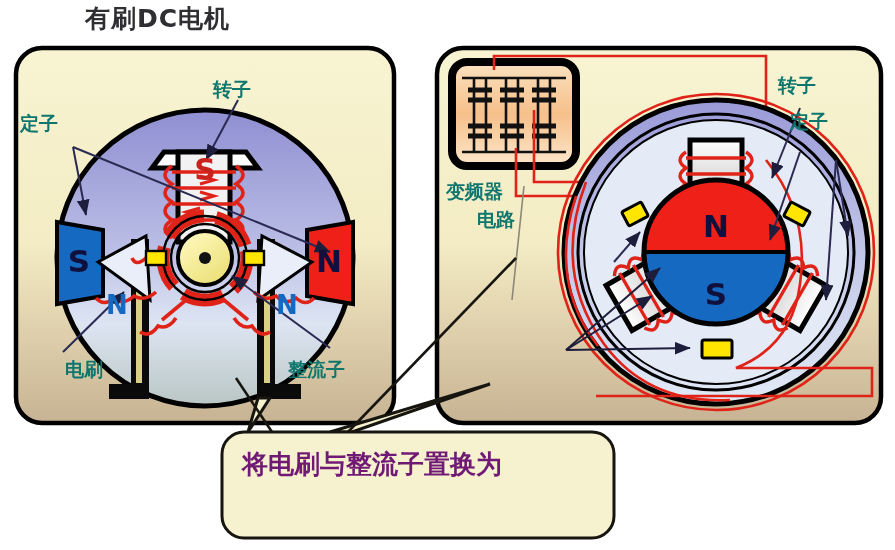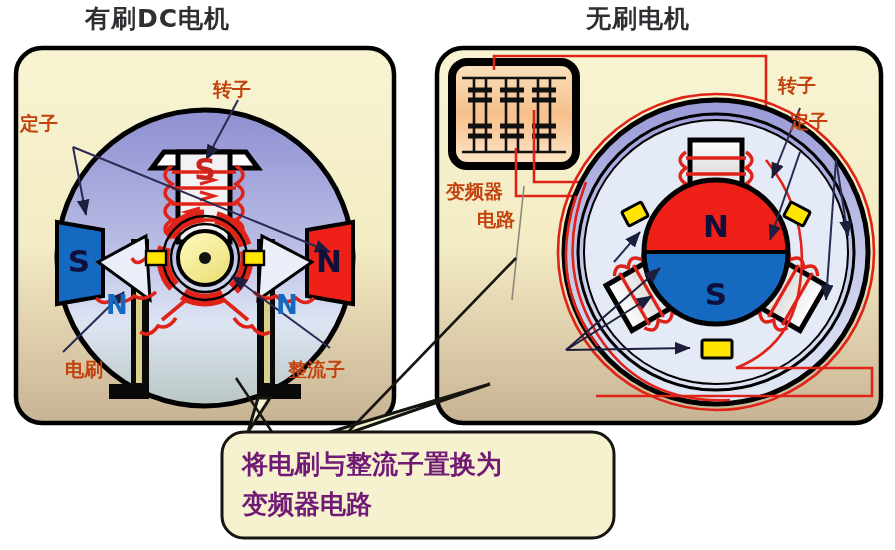--- a/index.html
+++ b/index.html
@@ -9,21 +9,21 @@
   svg.canvas{position:absolute;left:0;top:0;width:895px;height:550px;}
 
   .title{
     position:absolute;font-size:25px;font-weight:bold;color:#2f2f33;
     letter-spacing:1px;white-space:nowrap;
   }
   #title-left{left:85px;top:2px;}
   #title-right{left:586px;top:2px;}
 
   .lbl{
-    position:absolute;font-size:19px;font-weight:bold;color:#c2410c;
+    position:absolute;font-size:19px;font-weight:bold;color:#0f766e;
     white-space:nowrap;line-height:1.18;
   }
   .lbl.faded{color:#9c968a;}
   .callout-text{
     position:absolute;font-size:26px;font-weight:bold;color:#701a75;
     line-height:1.26;white-space:nowrap;
   }
   .pole{
     position:absolute;font-weight:bold;color:#10103c;
     display:flex;align-items:center;justify-content:center;
@@ -250,21 +250,20 @@
   <g>
     <path d="M248,432 L270,398 L258,398 z" fill="#f6f1cf" stroke="#171510" stroke-width="3"></path>
     <path d="M330,432 L490,384 L352,432 z" fill="#f6f1cf" stroke="#171510" stroke-width="3"></path>
     <line x1="236" y1="378" x2="272" y2="432" stroke="#171510" stroke-width="2.6"></line>
     <line x1="516" y1="258" x2="348" y2="432" stroke="#171510" stroke-width="2.6"></line>
   </g>
   <rect x="222" y="432" width="392" height="106" rx="22" ry="22" fill="#f6f1cf" stroke="#171510" stroke-width="3"></rect>
 </svg>
 
 <div class="title" id="title-left">有刷DC电机</div>
-<div class="title" id="title-right">无刷电机</div>
 
 <div class="lbl" style="left:213px;top:78px;">转子</div>
 <div class="lbl" style="left:20px;top:112px;">定子</div>
 <div class="lbl" style="left:20px;top:358px;padding-left:45px;">电刷</div>
 <div class="lbl" style="left:288px;top:358px;">整流子</div>
 
 <div class="pole" style="left:62px;top:240px;width:34px;height:42px;font-size:31px;">S</div>
 <div class="pole" style="left:312px;top:240px;width:34px;height:42px;font-size:31px;">N</div>
 <div class="pole" style="left:188px;top:150px;width:34px;height:38px;font-size:30px;color:#c8231c;">S</div>
 <div class="pole" style="left:102px;top:288px;width:30px;height:34px;font-size:26px;color:#1569c0;">N</div>
@@ -272,15 +271,14 @@
 
 <div class="lbl" style="left:446px;top:180px;">变频器</div>
 <div class="lbl" style="left:446px;top:208px;margin-left:31px;">电路</div>
 <div class="lbl" style="left:778px;top:74px;">转子</div>
 <div class="lbl" style="left:790px;top:110px;">定子</div>
 
 <div class="pole" style="left:698px;top:206px;width:36px;height:40px;font-size:31px;">N</div>
 <div class="pole" style="left:698px;top:274px;width:36px;height:40px;font-size:31px;">S</div>
 
 <div class="callout-text" style="left:242px;top:448px;">将电刷与整流子置换为</div>
-<div class="callout-text" style="left:242px;top:488px;">变频器电路</div>
 
 </div>
 
 </body></html>

